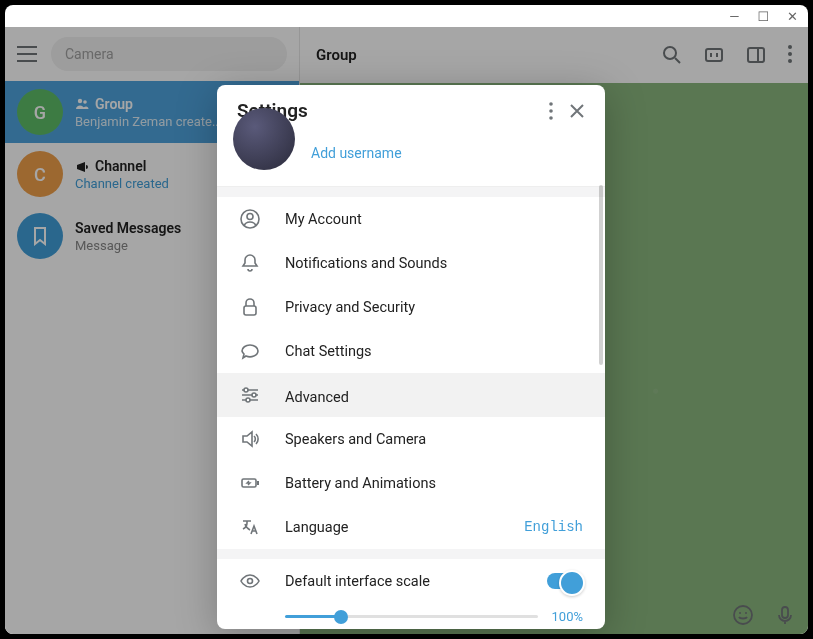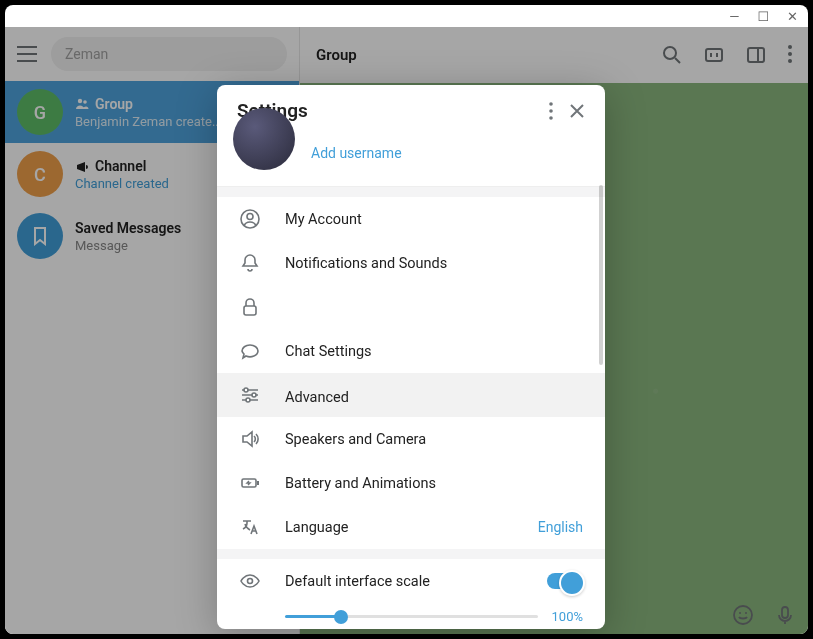--- a/index.html
+++ b/index.html
@@ -41,21 +41,21 @@
 .settings-head .hicon { color: #707579; margin-left: 16px; cursor: pointer; }
 .profile-row { display: flex; align-items: center; padding: 0 20px 16px 8px; gap: 16px; border-bottom: 1px solid #eee; }
 .profile-avatar { width: 62px; height: 62px; border-radius: 50%; background: radial-gradient(circle at 35% 30%, #5a5a7a, #2a2a3a); margin-top: -28px; margin-left: 8px; }
 .username-hint { color: #419fd9; font-size: 14px; cursor: pointer; }
 .settings-body { flex: 1; overflow-y: auto; }
 .section-gap { height: 10px; background: #f4f4f5; }
 .srow { display: flex; align-items: center; padding: 11px 22px; gap: 24px; cursor: pointer; font-size: 14.5px; color: #222; }
 .srow:hover, .srow.active { background: #f2f2f2; align-items: flex-end; }
 .srow .sicon { width: 22px; display: flex; align-items: center; justify-content: center; color: #707579; }
 .srow .slabel { flex: 1; }
-.srow .sval { color: #419fd9; font-size: 14px; }
+.srow .sval { color: #419fd9; font-size: 14px; font-family: Liberation Mono, monospace; }
 .toggle { width: 36px; height: 16px; background: #419fd9; border-radius: 10px; position: relative; cursor: pointer; }
 .toggle::after { content:""; position:absolute; right:-2px; top:-3px; width:22px; height:22px; background:#419fd9; border:2px solid #fff; border-radius:50%; box-shadow: 0 1px 3px rgba(0,0,0,0.2); }
 .slider-row { padding: 6px 22px 18px 68px; display: flex; align-items: center; gap: 14px; }
 .slider { flex: 1; height: 3px; background: linear-gradient(to right, #419fd9 0 22%, #e0e0e0 22% 100%); border-radius: 2px; position: relative; }
 .slider::after { content:""; position:absolute; left:22%; top:50%; transform:translate(-50%,-50%); width:14px; height:14px; background:#419fd9; border-radius:50%; }
 .slider-val { color: #419fd9; font-size: 13px; text-align: center; }
 .scroll-indicator { position: absolute; right: 2px; top: 100px; width: 4px; height: 180px; background: rgba(0,0,0,0.18); border-radius: 2px; }
 svg { display: block; }
 </style>
 </head>
@@ -69,21 +69,21 @@
   </div>
   <div class="app">
     <div class="sidebar">
       <div class="sidebar-top">
         <div class="menu-icon">
           <svg width="20" height="16" viewBox="0 0 20 16">
               <path d="M0 1h20M0 8h20M0 15h20" stroke="currentColor" stroke-width="2"></path>
             </svg>
         </div>
         <div class="search">
-          <span>Zeman</span>
+          <span>Camera</span>
         </div>
       </div>
       <div class="chatlist" id="chatlist">
           <div class="chat-item active">
             <div class="avatar av-green">G</div>
             <div class="chat-info">
               <div class="chat-title">
                 <span>
                   <svg width="14" height="14" viewBox="0 0 14 14">
                     <circle cx="5" cy="4" r="2.2" fill="currentColor"></circle>
@@ -224,20 +224,21 @@
               </span>
               <span class="slabel">Notifications and Sounds</span>
             </div>
             <div class="srow">
               <span class="sicon">
                 <svg width="22" height="22" viewBox="0 0 22 22">
                   <rect x="5" y="10" width="12" height="9" rx="2" fill="none" stroke="currentColor" stroke-width="1.6"></rect>
                   <path d="M7 10V7a4 4 0 018 0v3" fill="none" stroke="currentColor" stroke-width="1.6"></path>
                 </svg>
               </span>
+              <span class="slabel">Privacy and Security</span>
             </div>
             <div class="srow">
               <span class="sicon">
                 <svg width="22" height="22" viewBox="0 0 22 22">
                   <path d="M3 11a8 6 0 1116 0 8 6 0 01-12 5l-3 2 1-4a8 6 0 01-2-3z" fill="none" stroke="currentColor" stroke-width="1.6"></path>
                 </svg>
               </span>
               <span class="slabel">Chat Settings</span>
             </div>
             <div class="srow active">

